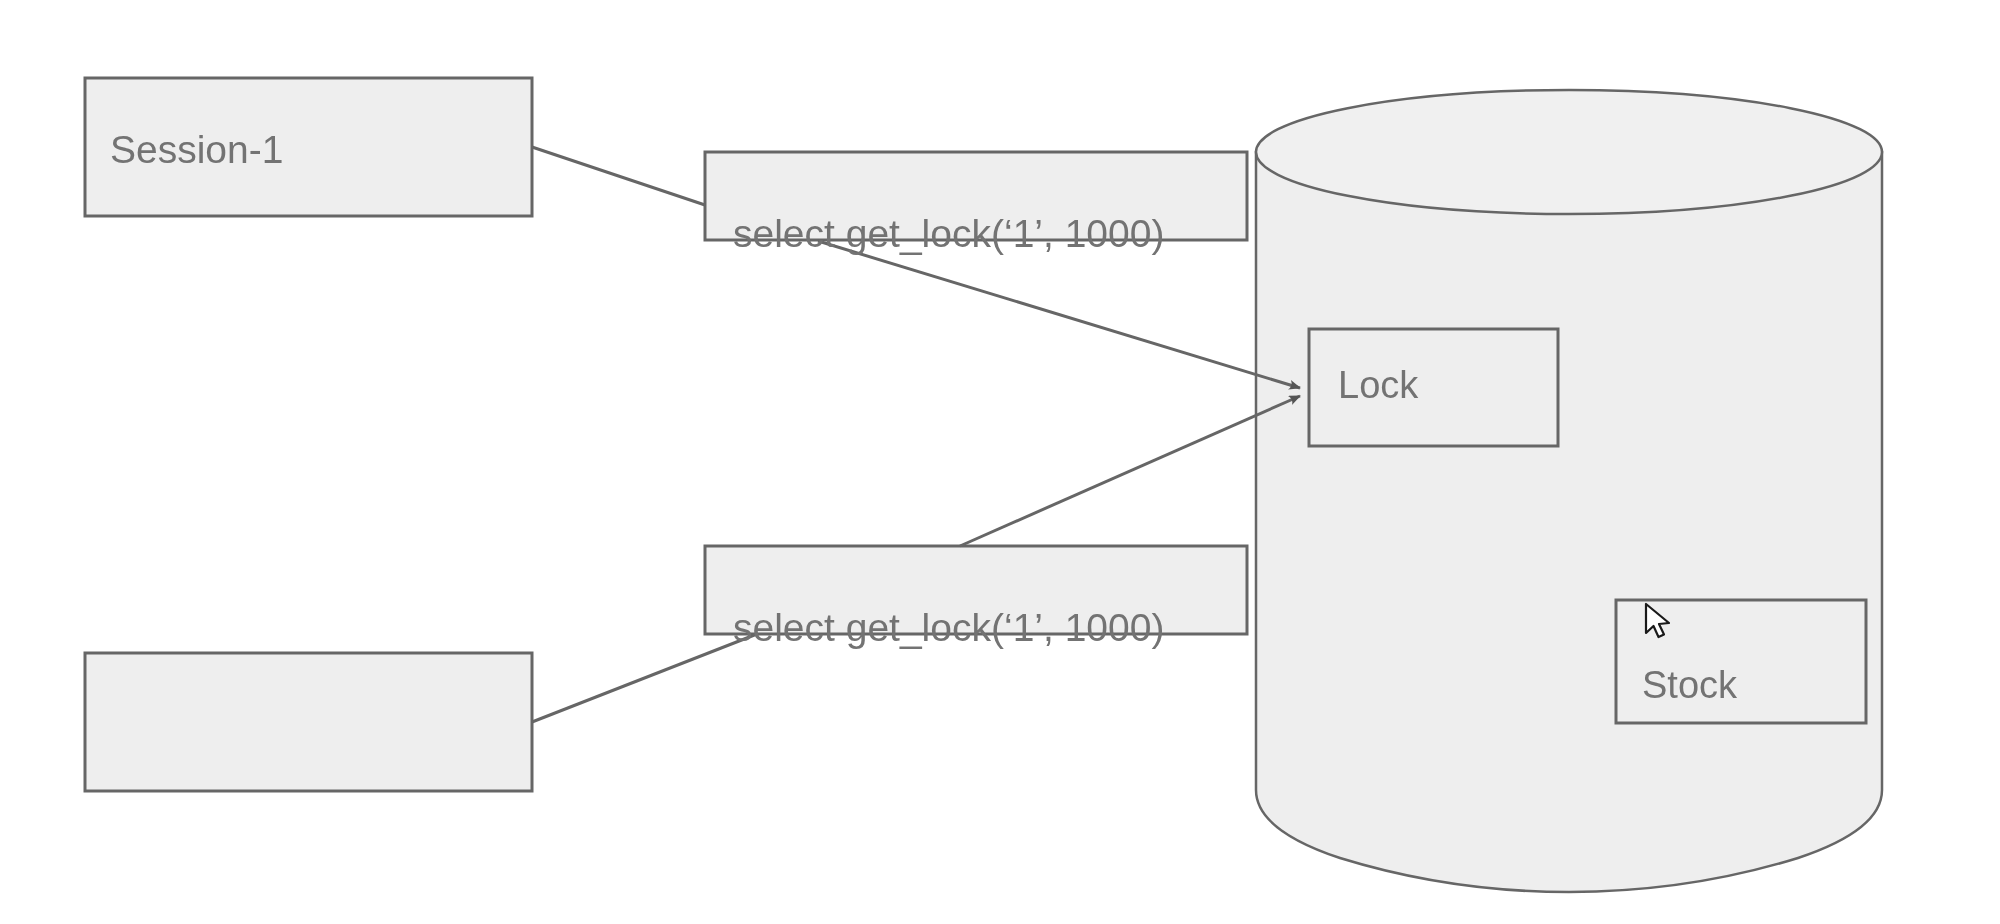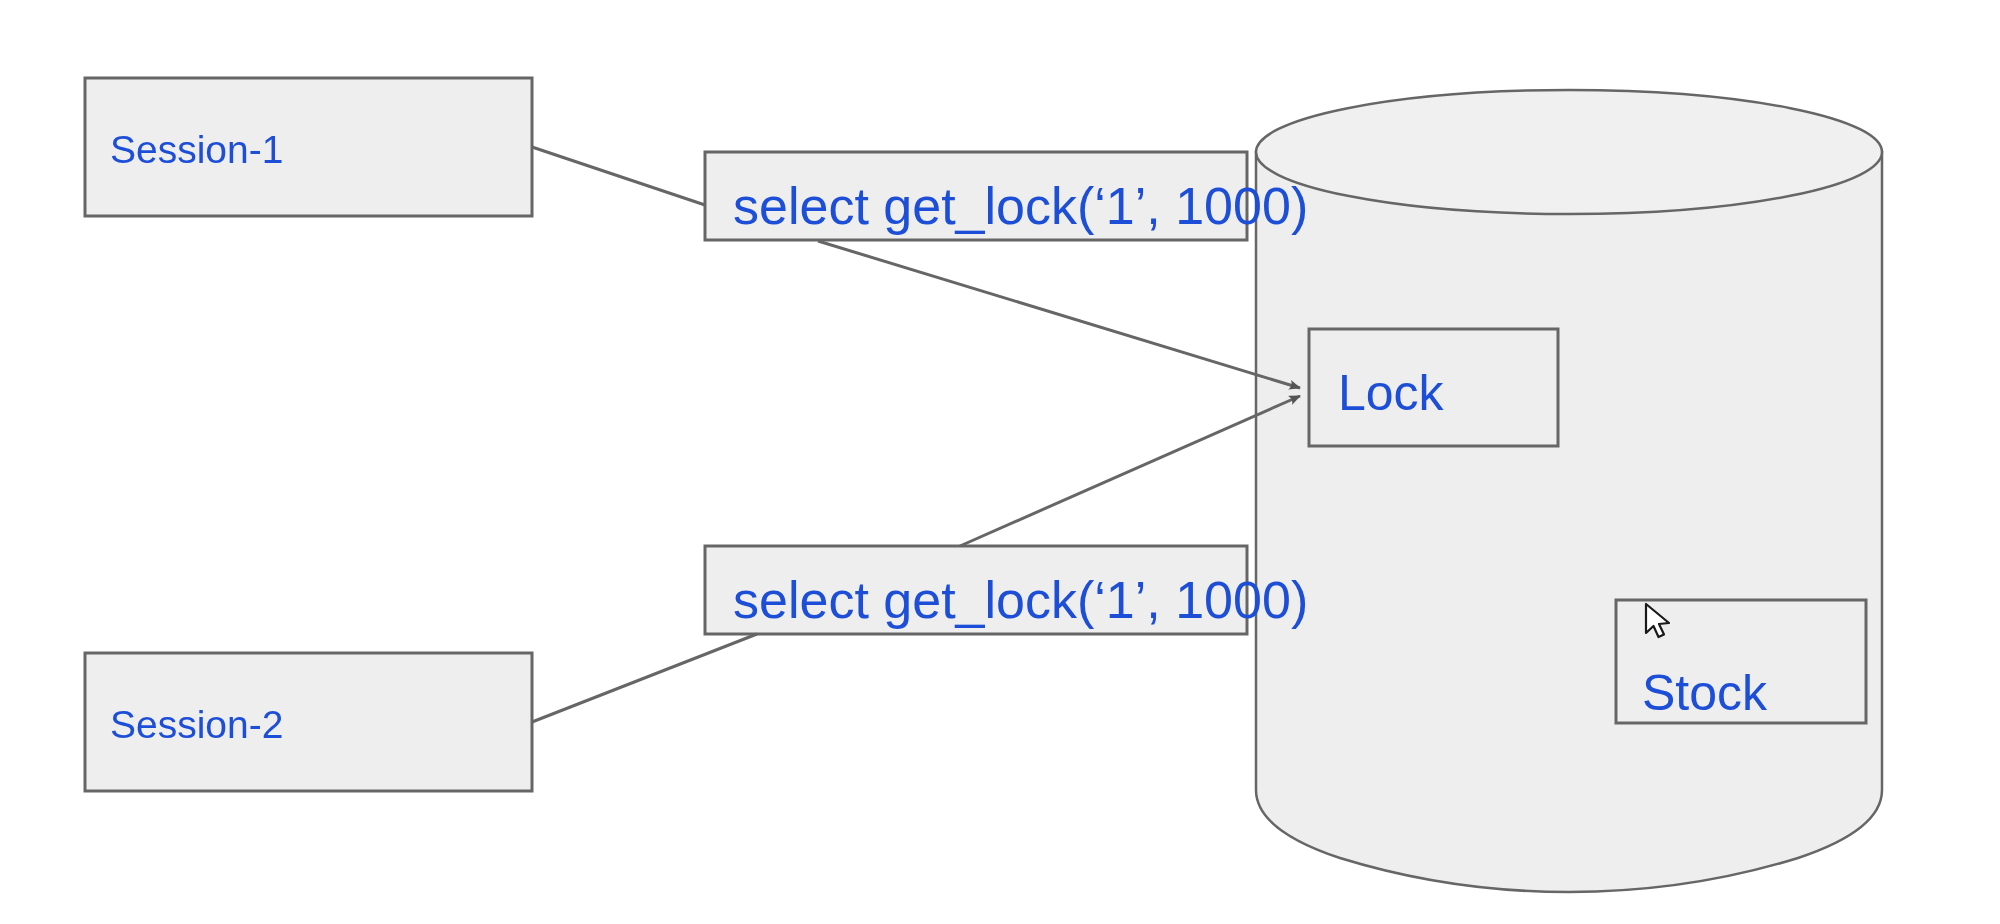--- a/index.html
+++ b/index.html
@@ -22,32 +22,33 @@
     position: absolute;
     top: 0;
     left: 0;
     width: 2000px;
     height: 924px;
     display: block;
   }
   .node-label {
     position: absolute;
     font-family: "Liberation Sans", sans-serif;
-    color: #1d4ed8;
+    color: #737373;
     white-space: nowrap;
     pointer-events: none;
   }
   .label-session {
     font-size: 39px;
   }
   .label-sql {
-    font-size: 52px;
+    font-size: 39px;
+    margin-top: 36px;
   }
   .label-inner {
-    font-size: 50px;
+    font-size: 38px;
   }
   #label-session-1 { left: 110px; top: 128px; }
   #label-session-2 { left: 110px; top: 703px; }
   #label-sql-1 { left: 733px; top: 176px; }
   #label-sql-2 { left: 733px; top: 570px; }
   #label-lock  { left: 1338px; top: 364px; }
   #label-stock { left: 1642px; top: 642px; margin-top: 22px; }
 </style>
 </head>
 <body>
@@ -96,21 +97,20 @@
     <rect x="1616" y="600" width="250" height="123" fill="#eeeeee" stroke="#666666" stroke-width="3"></rect>
 
     <g transform="translate(1646,604)">
       <path d="M0,0 L0,29 L7.5,22 L12.5,33 L18,30.5 L13,20 L23,19 Z" fill="#ffffff" stroke="#1a1a1a" stroke-width="2.2" stroke-linejoin="round"></path>
     </g>
 
   </svg>
 
   <div class="node-label label-session" id="label-session-1">Session-1</div>
 
-  <div class="node-label label-session" id="label-session-2">Session-2</div>
 
   <div class="node-label label-sql" id="label-sql-1">select get_lock(‘1’, 1000)</div>
 
   <div class="node-label label-sql" id="label-sql-2">select get_lock(‘1’, 1000)</div>
 
   <div class="node-label label-inner" id="label-lock">Lock</div>
 
   <div class="node-label label-inner" id="label-stock">Stock</div>
 
 </div>

